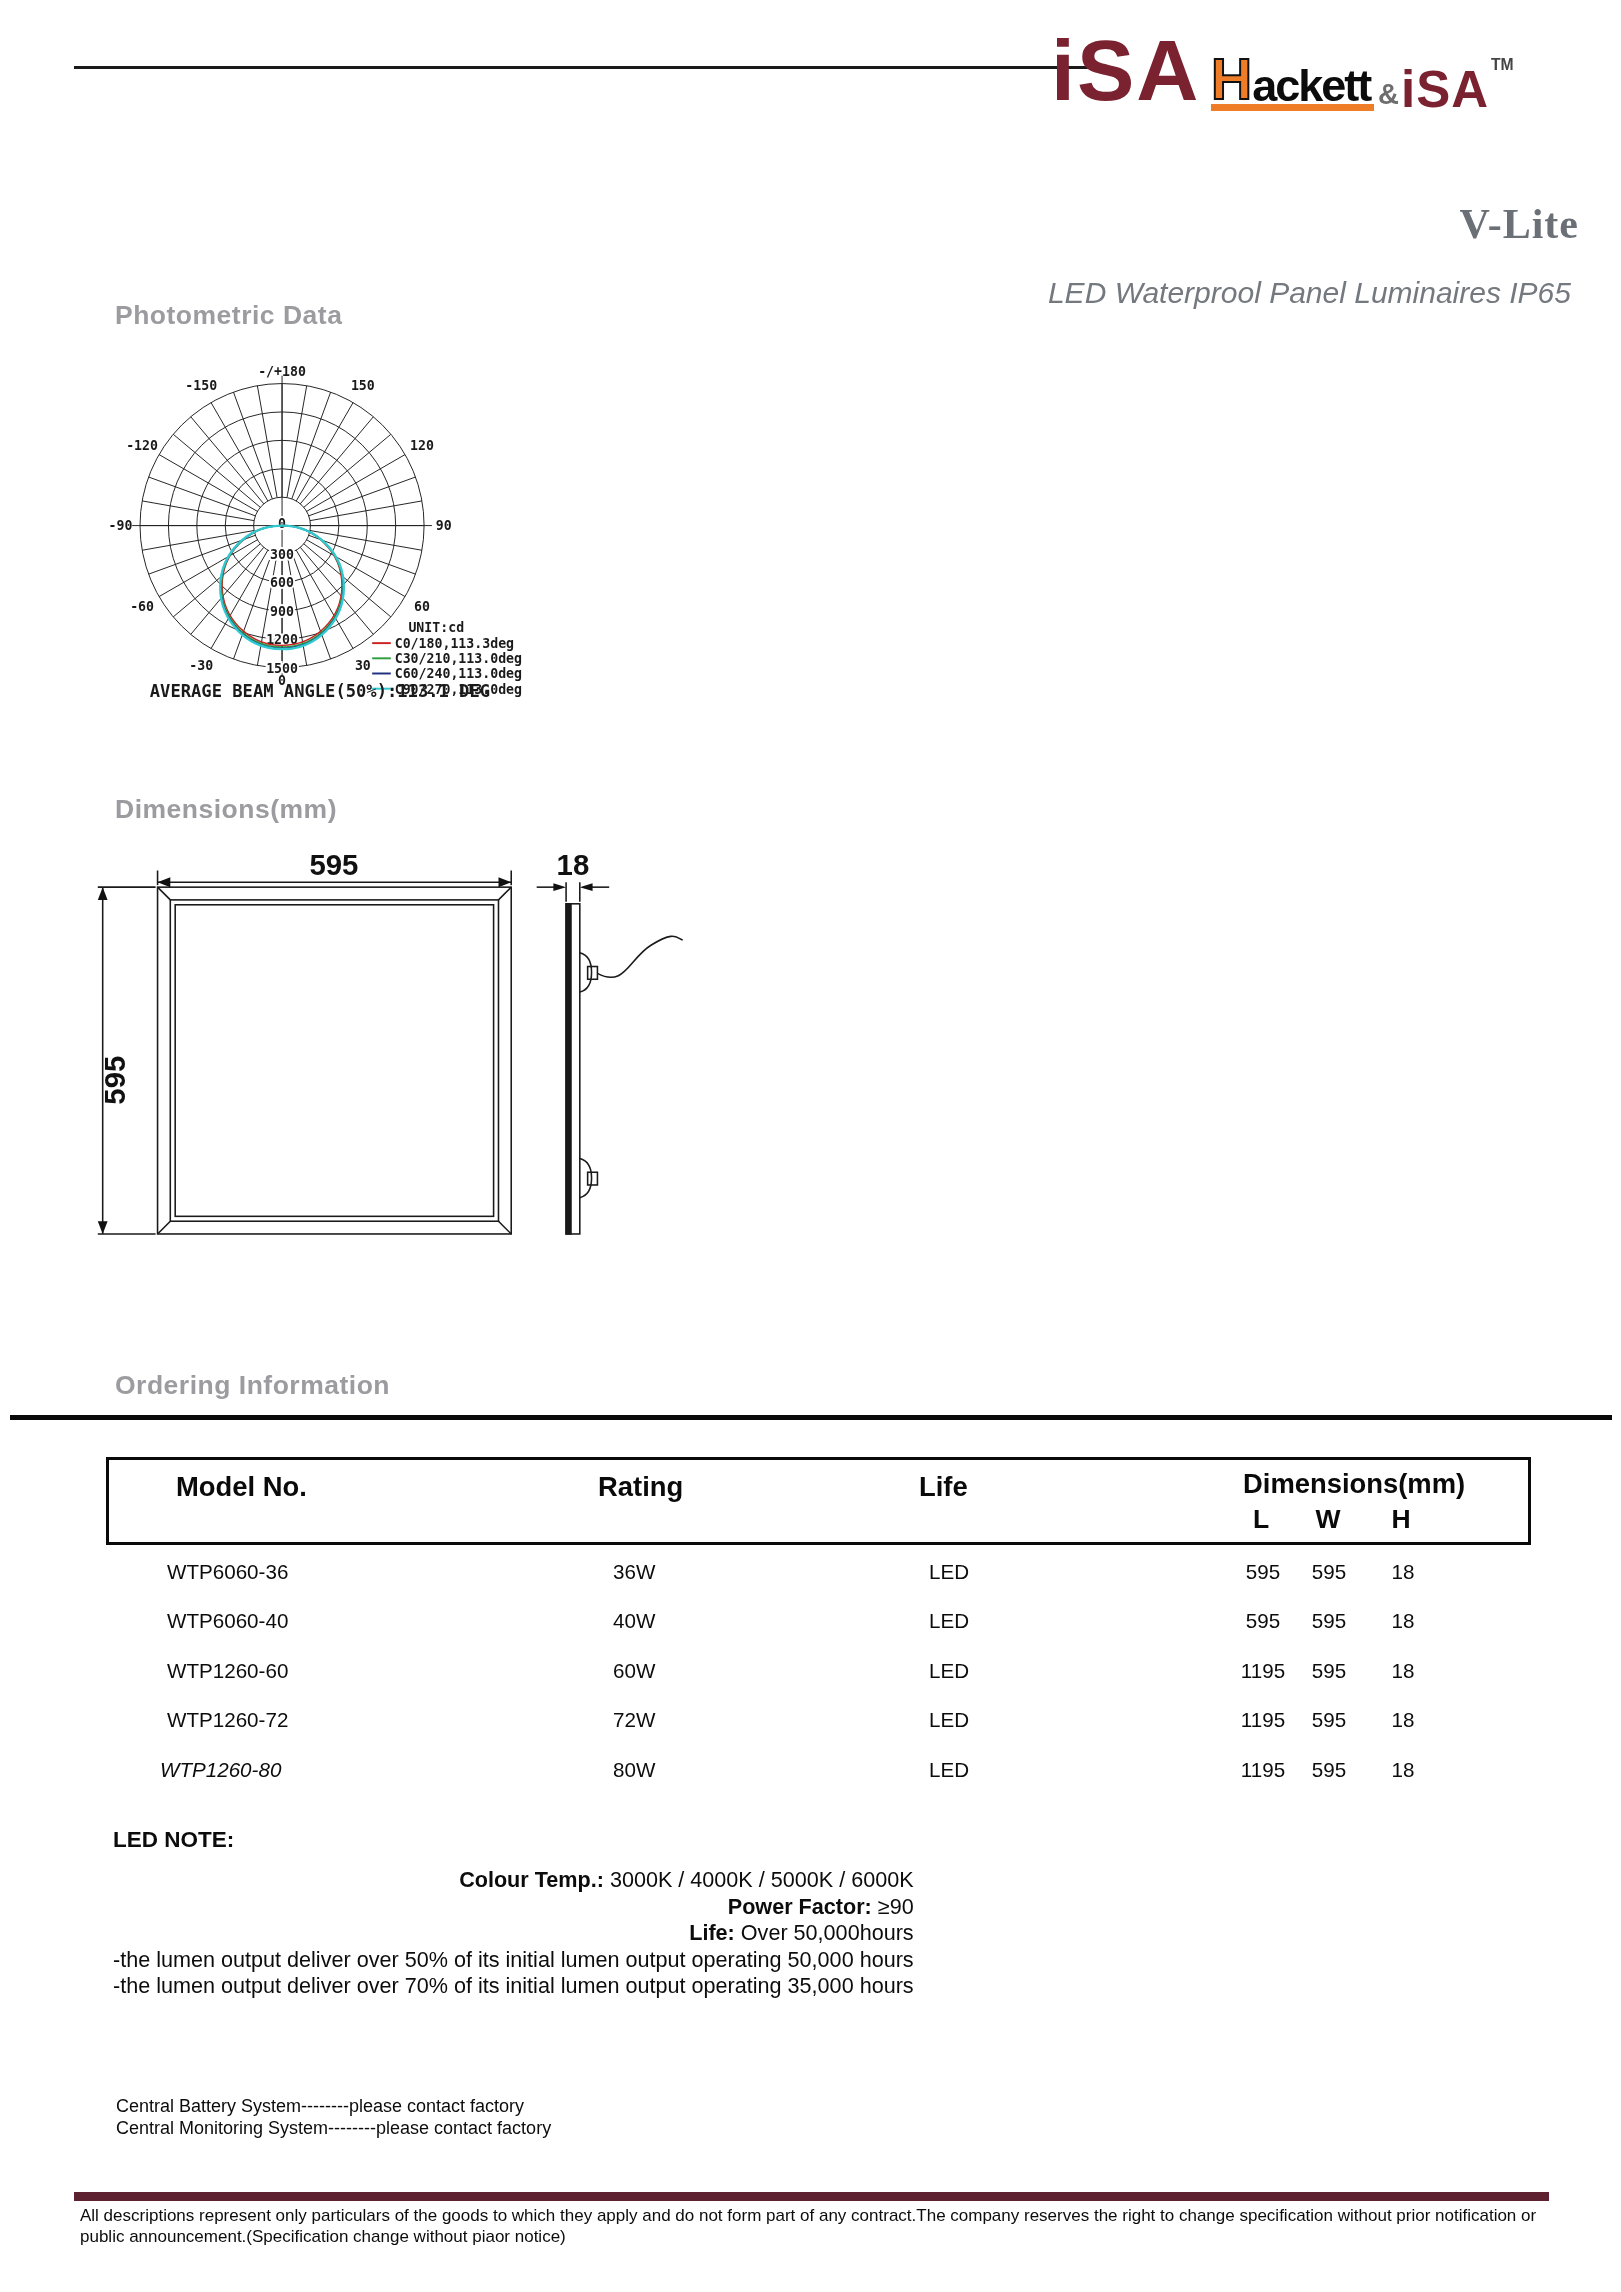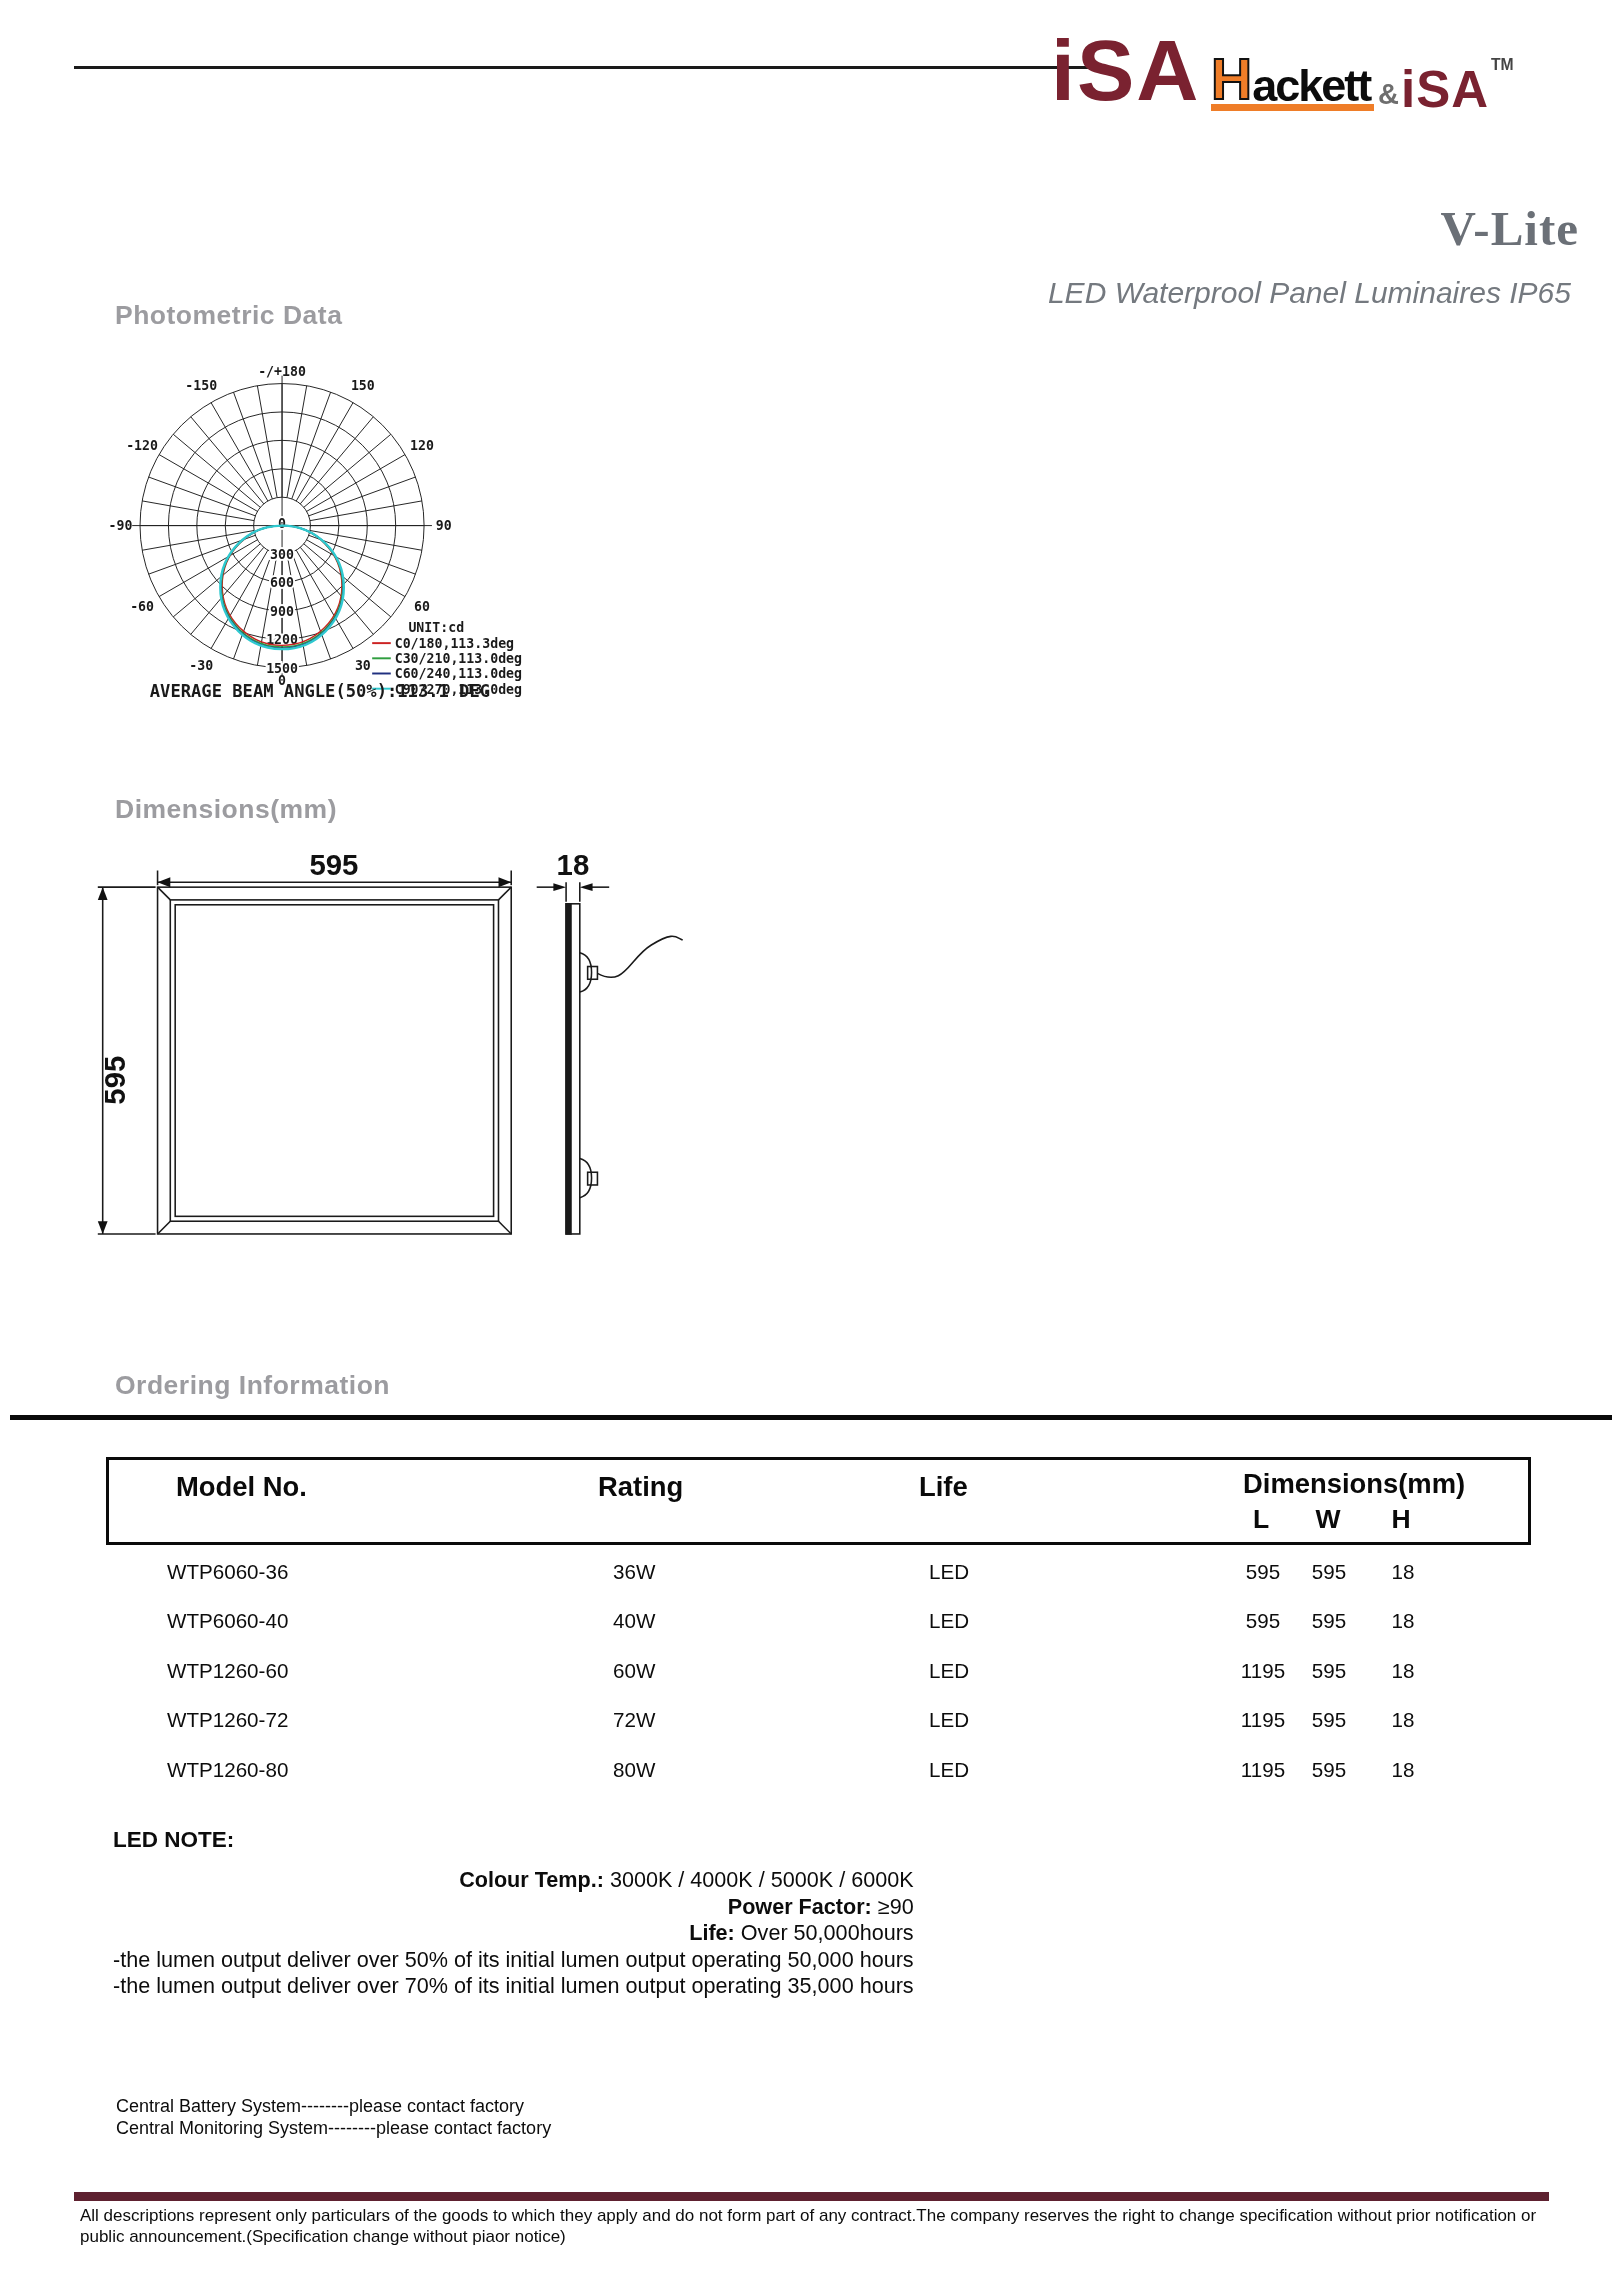--- a/index.html
+++ b/index.html
@@ -12,21 +12,21 @@
   .logo-isa{position:absolute;left:1051px;top:27.4px;font-size:86px;line-height:1;font-weight:bold;
             letter-spacing:2px;color:#7a2230;}
   .logo-hackett{position:absolute;left:1211px;top:57px;display:flex;align-items:flex-end;}
   .hk-group{display:flex;align-items:flex-end;border-bottom:7.8px solid #ef7d28;padding:0 3.9px 1px 0;}
   .hk-h{font-size:57px;line-height:.8;font-weight:bold;color:#ef7d28;-webkit-text-stroke:2px #111;}
   .hk-rest{font-size:45px;line-height:.78;font-weight:bold;color:#0c0c0c;letter-spacing:-2px;}
   .hk-amp{font-size:29px;line-height:1;font-weight:bold;color:#6e6e6e;margin:0 2px 2px 3.9px;}
   .hk-isa{font-size:51px;line-height:.8;font-weight:bold;color:#7a2230;letter-spacing:1px;}
   .hk-tm{font-size:15.7px;font-weight:bold;color:#444;position:relative;top:-37px;left:2px;}
   .product-title{position:absolute;right:90px;top:200px;font-family:"Liberation Serif",serif;
-                 font-weight:bold;font-size:49px;color:#6b7077;letter-spacing:1px;}
+                 font-weight:bold;font-size:42px;color:#6b7077;letter-spacing:1px;}
   .product-subtitle{position:absolute;right:98px;top:276px;font-style:italic;font-size:30px;
                     color:#74797f;}
 
   .sec-heading{position:absolute;left:115px;font-size:26.5px;font-weight:bold;color:#9c9ca0;
                letter-spacing:0.5px;}
 
   
   .pl{font-family:"DejaVu Sans Mono",monospace;font-size:13.5px;font-weight:bold;fill:#1a1a1a;}
   .halo{paint-order:stroke;stroke:#ffffff;stroke-width:4px;}
   .big{font-size:17.5px;}
@@ -250,21 +250,21 @@
       </div>
       <div class="order-row" style="top: 148px;">
         <span style="left: 167px;">WTP1260-72</span>
         <span style="left: 613px;">72W</span>
         <span style="left: 929px;">LED</span>
         <span class="ctr" style="left: 1263px;">1195</span>
         <span class="ctr" style="left: 1329px;">595</span>
         <span class="ctr" style="left: 1403px;">18</span>
       </div>
       <div class="order-row" style="top: 198px;">
-        <span style="left: 167px;">WTP1260-80</span>
+        <span style="left: 160px; font-style: italic;">WTP1260-80</span>
         <span style="left: 613px;">80W</span>
         <span style="left: 929px;">LED</span>
         <span class="ctr" style="left: 1263px;">1195</span>
         <span class="ctr" style="left: 1329px;">595</span>
         <span class="ctr" style="left: 1403px;">18</span>
       </div>
     </div>
 
   <div class="led-note-title">LED NOTE:</div>
   <div class="led-note" id="led-note">

